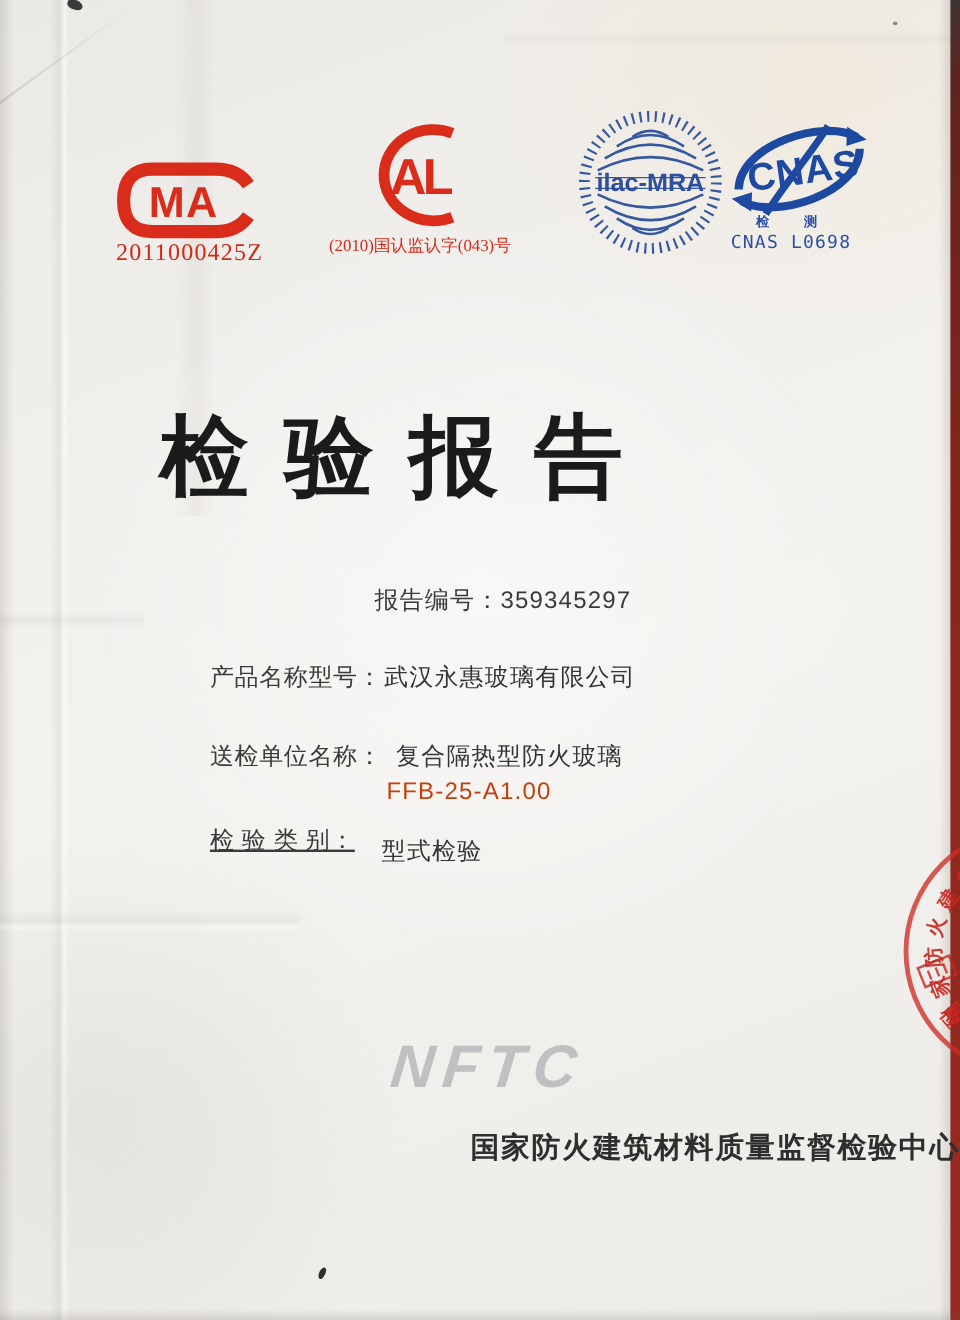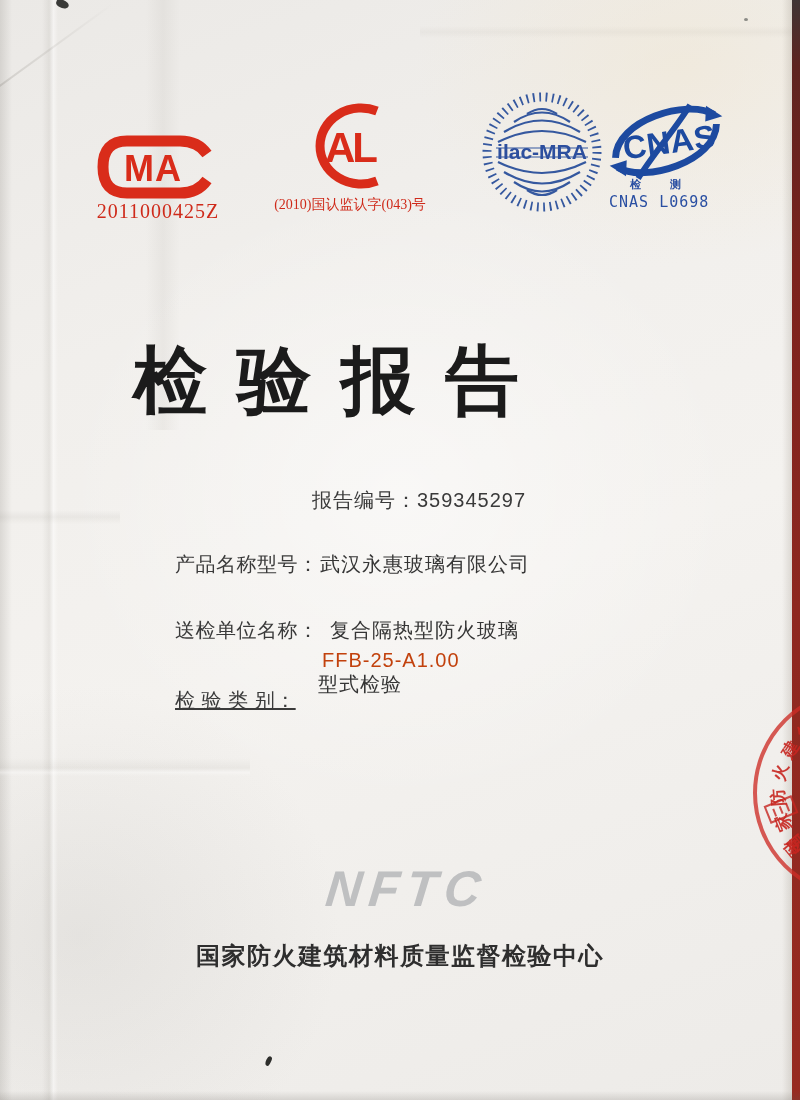--- a/index.html
+++ b/index.html
@@ -55,25 +55,25 @@
   
   .doc-title{left:0;top:328px;width:644px;margin:4px;text-align:center;
     font-size:74px;font-weight:900;color:#1b1b1b;letter-spacing:30px;text-indent:30px;
     font-family:"Liberation Sans","DejaVu Sans",sans-serif;}
   .report-line{left:312px;top:487px;font-size:20px;color:#3a3a3a;letter-spacing:1px;}
   .field-label{color:#3a3a3a;font-size:20px;letter-spacing:.5px;}
   .field-value{color:#353535;font-size:20px;letter-spacing:1px;}
   .f1l{left:175px;top:551px;} .f1v{left:304px;top:551px;margin-left:16px;}
   .f2l{left:175px;top:617px;} .f2v{left:330px;top:617px;}
   .f2v2{left:302px;top:649px;font-size:20px;color:#c2410c;letter-spacing:1px;margin-left:20px;}
-  .f3l{left:175px;top:687px;text-decoration:underline;} .f3v{left:318px;top:671px;}
+  .f3l{left:175px;top:687px;text-decoration:underline;} .f3v{left:318px;top:696px;}
 
   .watermark{left:326px;top:860px;font-size:50px;font-weight:900;font-style:italic;
     color:#babbbd;letter-spacing:7px;transform:skewX(-6deg);opacity:.9;}
-  .institute{left:0;top:940px;width:800px;text-align:center;font-size:24px;
+  .institute{left:0;top:940px;width:800px;text-align:right;font-size:24px;
     font-weight:bold;color:#2e2e2e;letter-spacing:1.5px;}
 
   
   .stamp{left:753px;top:688px;width:210px;height:210px;}
   .stamp-ring{position:absolute;left:0;top:0;width:202px;height:202px;border-radius:50%;
     border:4px solid rgba(205,45,38,.78);}
   .stamp-char{position:absolute;color:rgba(198,38,32,.9);font-size:17px;font-weight:bold;line-height:1;}
   .stamp-box{position:absolute;left:13px;top:112px;width:26px;height:15px;
     border:2px solid rgba(198,38,32,.8);transform:rotate(-22deg);display:flex;align-items:center;justify-content:space-evenly;}
   .stamp-box i{display:block;width:2px;height:8px;background:rgba(198,38,32,.8);}

